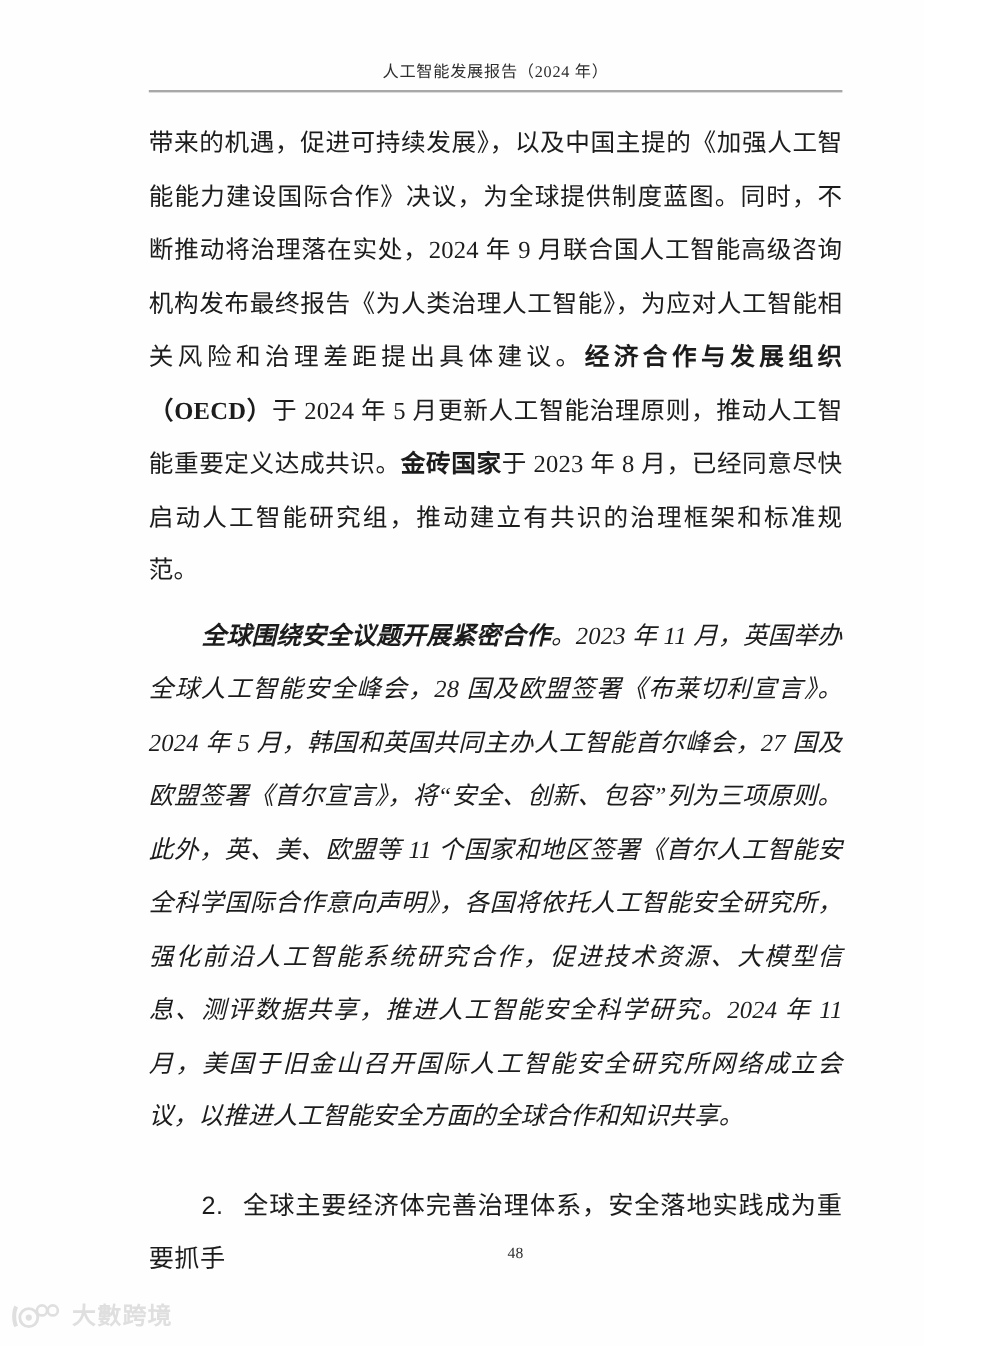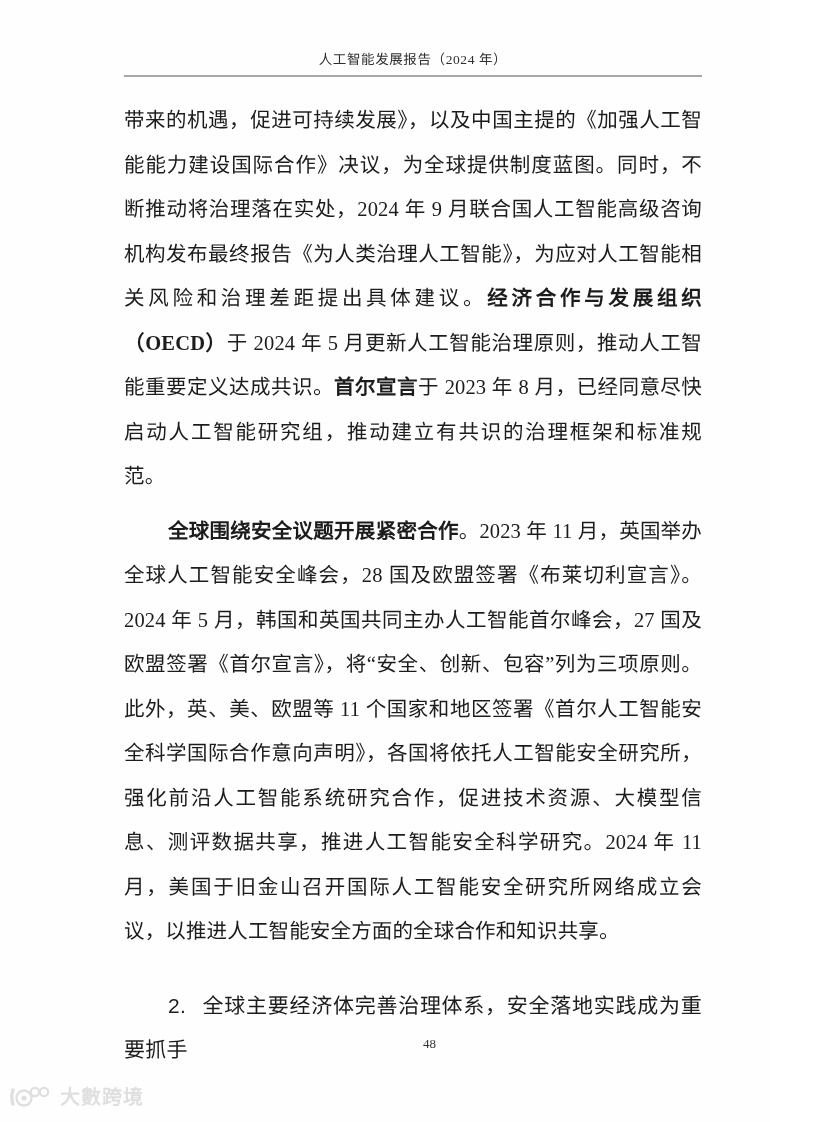--- a/index.html
+++ b/index.html
@@ -66,20 +66,21 @@
     text-align-last: left;
     color: #1c1c1c;
     letter-spacing: 0.15px;
     font-family: "Liberation Serif", "DejaVu Serif", serif;
   }
   p.para.indent {
     text-indent: 44px;
   }
   p.para + p.para {
     margin-top: 10px;
+    font-style: italic;
   }
 
   b.em {
     font-weight: 700;
     letter-spacing: 0.2px;
   }
 
   
   h2.subheading {
     margin: 30px 0 0 0;
@@ -141,21 +142,21 @@
 
 <div class="page">
 
   <div class="header-zone">
     <div class="header-title">人工智能发展报告（2024 年）</div>
     <div class="header-rule"></div>
   </div>
 
   <div class="content">
     <div id="paragraphs">
-        <p class="para">带来的机遇，促进可持续发展》，以及中国主提的《加强人工智能能力建设国际合作》决议，为全球提供制度蓝图。同时，不断推动将治理落在实处，2024 年 9 月联合国人工智能高级咨询机构发布最终报告《为人类治理人工智能》，为应对人工智能相关风险和治理差距提出具体建议。<b class="em">经济合作与发展组织（OECD）</b>于 2024 年 5 月更新人工智能治理原则，推动人工智能重要定义达成共识。<b class="em">首尔宣言</b>于 2023 年 8 月，已经同意尽快启动人工智能研究组，推动建立有共识的治理框架和标准规范。</p>
+        <p class="para">带来的机遇，促进可持续发展》，以及中国主提的《加强人工智能能力建设国际合作》决议，为全球提供制度蓝图。同时，不断推动将治理落在实处，2024 年 9 月联合国人工智能高级咨询机构发布最终报告《为人类治理人工智能》，为应对人工智能相关风险和治理差距提出具体建议。<b class="em">经济合作与发展组织（OECD）</b>于 2024 年 5 月更新人工智能治理原则，推动人工智能重要定义达成共识。<b class="em">金砖国家</b>于 2023 年 8 月，已经同意尽快启动人工智能研究组，推动建立有共识的治理框架和标准规范。</p>
         <p class="para indent"><b class="em">全球围绕安全议题开展紧密合作</b>。2023 年 11 月，英国举办全球人工智能安全峰会，28 国及欧盟签署《布莱切利宣言》。2024 年 5 月，韩国和英国共同主办人工智能首尔峰会，27 国及欧盟签署《首尔宣言》，将“安全、创新、包容”列为三项原则。此外，英、美、欧盟等 11 个国家和地区签署《首尔人工智能安全科学国际合作意向声明》，各国将依托人工智能安全研究所，强化前沿人工智能系统研究合作，促进技术资源、大模型信息、测评数据共享，推进人工智能安全科学研究。2024 年 11 月，美国于旧金山召开国际人工智能安全研究所网络成立会议，以推进人工智能安全方面的全球合作和知识共享。</p>
       </div>
 
     <h2 class="subheading">
       <span class="num">2.</span><span>全球主要经济体完善治理体系，安全落地实践成为重要抓手</span>
     </h2>
   </div>
 
   <div class="folio">48</div>
 

